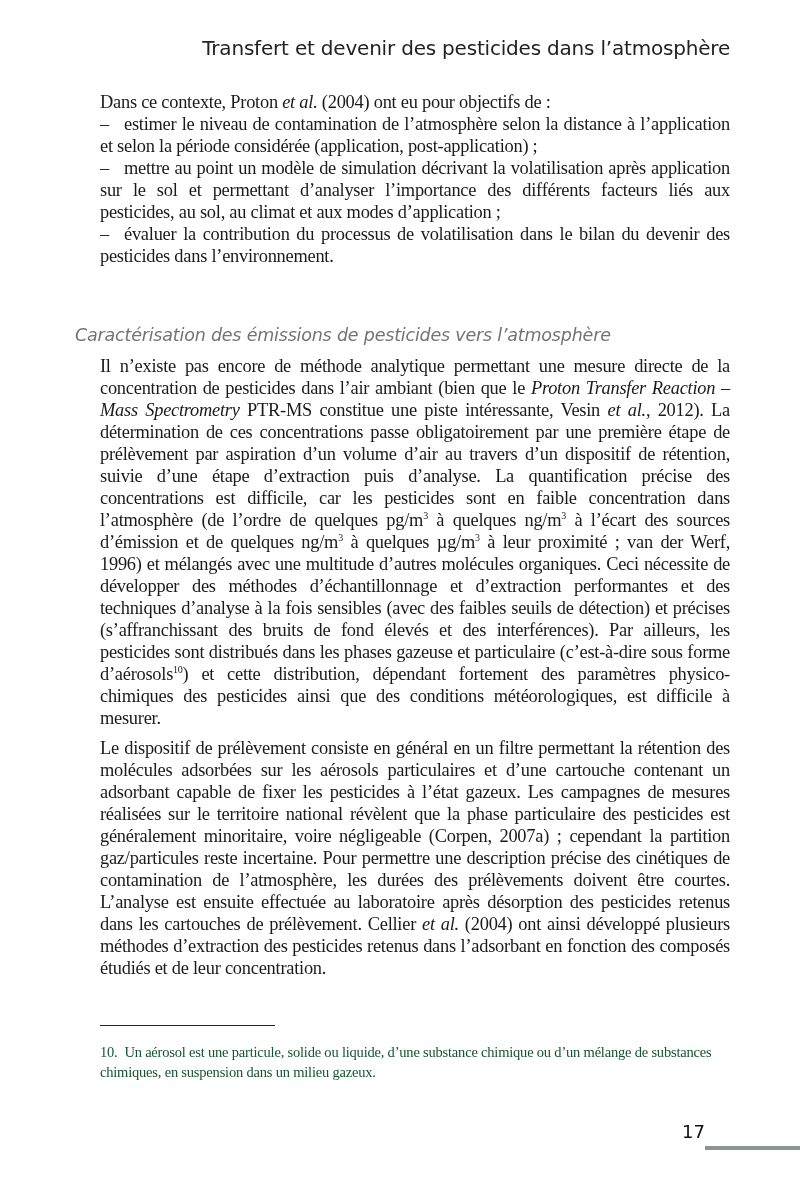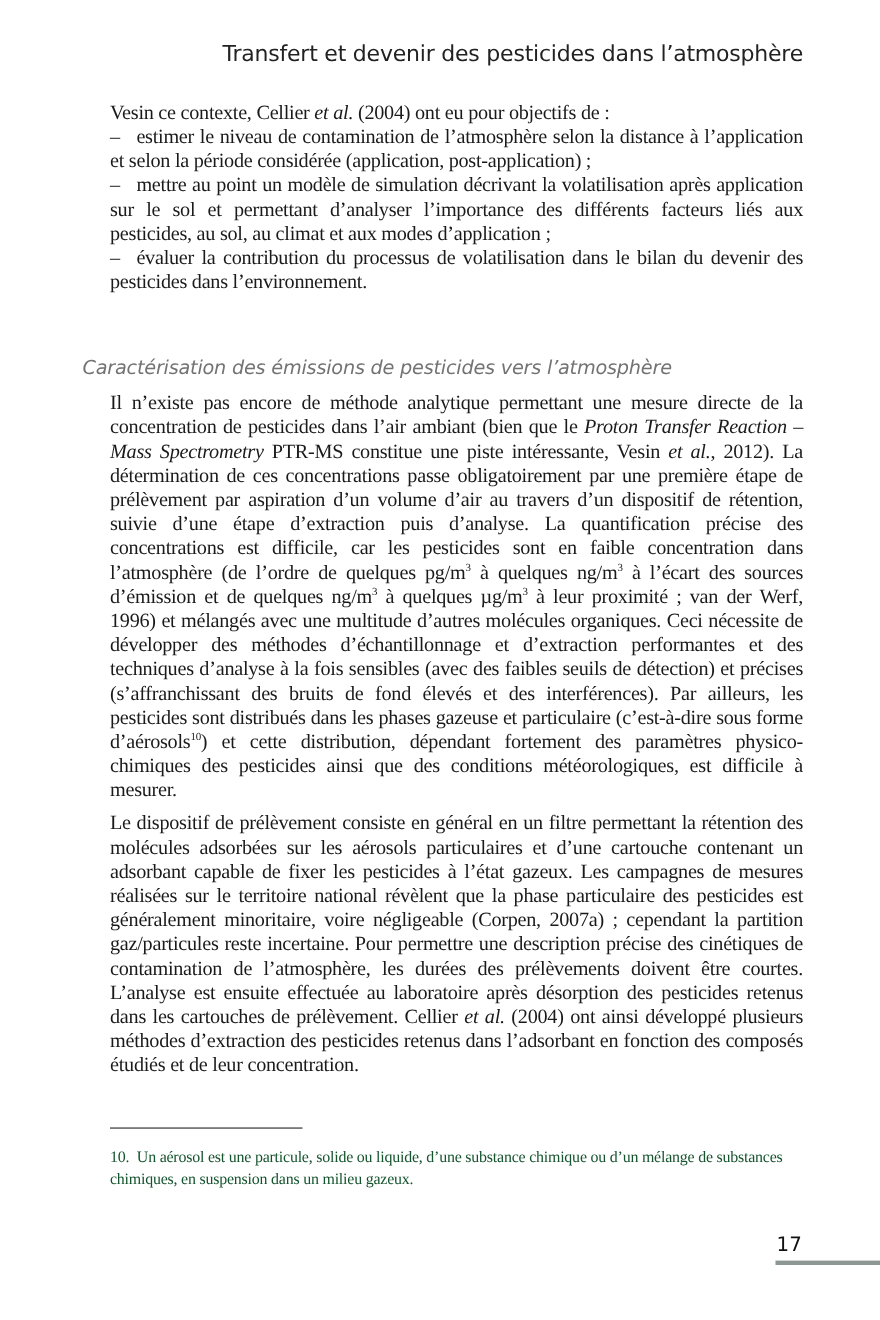--- a/index.html
+++ b/index.html
@@ -30,34 +30,34 @@
   sup { font-size: 10px; line-height: 0; vertical-align: 7px; }
   i { }
   .footnote-rule {
     position: absolute; left: 100px; top: 1025px; width: 175px; height: 0; border-top: 1.2px solid #222;
   }
   .footnote {
     position: absolute; left: 100px; top: 1042px; width: 640px;
     font-size: 14.5px; line-height: 20px; color: #14532d; letter-spacing: -0.2px;
   }
   .page-number {
-    position: absolute; left: 706px; top: 1121px;
+    position: absolute; left: 682px; top: 1121px;
     font-family: "DejaVu Sans", "Liberation Sans", sans-serif; font-size: 18px; color: #111;
   }
   .page-bar {
     position: absolute; left: 705px; top: 1146px; width: 95px; height: 4px; background: #8c9693;
   }
 </style>
 </head>
 <body>
 
 <div class="running-head">Transfert et devenir des pesticides dans l’atmosphère</div>
 
 <div class="body-block intro">
-  <span class="para-line"><span>Vesin ce contexte, Cellier </span><i>et al.</i><span> (2004) ont eu pour objectifs de :</span></span>
+  <span class="para-line"><span>Dans ce contexte, Proton </span><i>et al.</i><span> (2004) ont eu pour objectifs de :</span></span>
   <span class="bullet"><span class="dash">–</span><span>estimer le niveau de contamination de l’atmosphère selon la distance à l’application et selon la période considérée (application, post-application) ;</span></span>
   <span class="bullet"><span class="dash">–</span><span>mettre au point un modèle de simulation décrivant la volatilisation après application sur le sol et permettant d’analyser l’importance des différents facteurs liés aux pesticides, au sol, au climat et aux modes d’application ;</span></span>
   <span class="bullet"><span class="dash">–</span><span>évaluer la contribution du processus de volatilisation dans le bilan du devenir des pesticides dans l’environnement.</span></span>
 </div>
 
 <div class="section-heading">Caractérisation des émissions de pesticides vers l’atmosphère</div>
 
 <div class="body-block section-body">
   <p><span>Il n’existe pas encore de méthode analytique permettant une mesure directe de la concentration de pesticides dans l’air ambiant (bien que le </span><i>Proton Transfer Reaction – Mass Spectrometry</i><span> PTR-MS constitue une piste intéressante, Vesin </span><i>et al.</i><span>, 2012). La détermination de ces concentrations passe obligatoirement par une première étape de prélèvement par aspiration d’un volume d’air au travers d’un dispositif de rétention, suivie d’une étape d’extraction puis d’analyse. La quantification précise des concentrations est difficile, car les pesticides sont en faible concentration dans l’atmosphère (de l’ordre de quelques pg/m</span><sup>3</sup><span> à quelques ng/m</span><sup>3</sup><span> à l’écart des sources d’émission et de quelques ng/m</span><sup>3</sup><span> à quelques µg/m</span><sup>3</sup><span> à leur proximité ; van der Werf, 1996) et mélangés avec une multitude d’autres molécules organiques. Ceci nécessite de développer des méthodes d’échantillonnage et d’extraction performantes et des techniques d’analyse à la fois sensibles (avec des faibles seuils de détection) et précises (s’affranchissant des bruits de fond élevés et des interférences). Par ailleurs, les pesticides sont distribués dans les phases gazeuse et particulaire (c’est-à-dire sous forme d’aérosols</span><sup>10</sup><span>) et cette distribution, dépendant fortement des paramètres physico-chimiques des pesticides ainsi que des conditions météorologiques, est difficile à mesurer.</span></p>
   <p><span>Le dispositif de prélèvement consiste en général en un filtre permettant la rétention des molécules adsorbées sur les aérosols particulaires et d’une cartouche contenant un adsorbant capable de fixer les pesticides à l’état gazeux. Les campagnes de mesures réalisées sur le territoire national révèlent que la phase particulaire des pesticides est généralement minoritaire, voire négligeable (Corpen, 2007a) ; cependant la partition gaz/particules reste incertaine. Pour permettre une description précise des cinétiques de contamination de l’atmosphère, les durées des prélèvements doivent être courtes. L’analyse est ensuite effectuée au laboratoire après désorption des pesticides retenus dans les cartouches de prélèvement. Cellier </span><i>et al.</i><span> (2004) ont ainsi développé plusieurs méthodes d’extraction des pesticides retenus dans l’adsorbant en fonction des composés étudiés et de leur concentration.</span></p>

